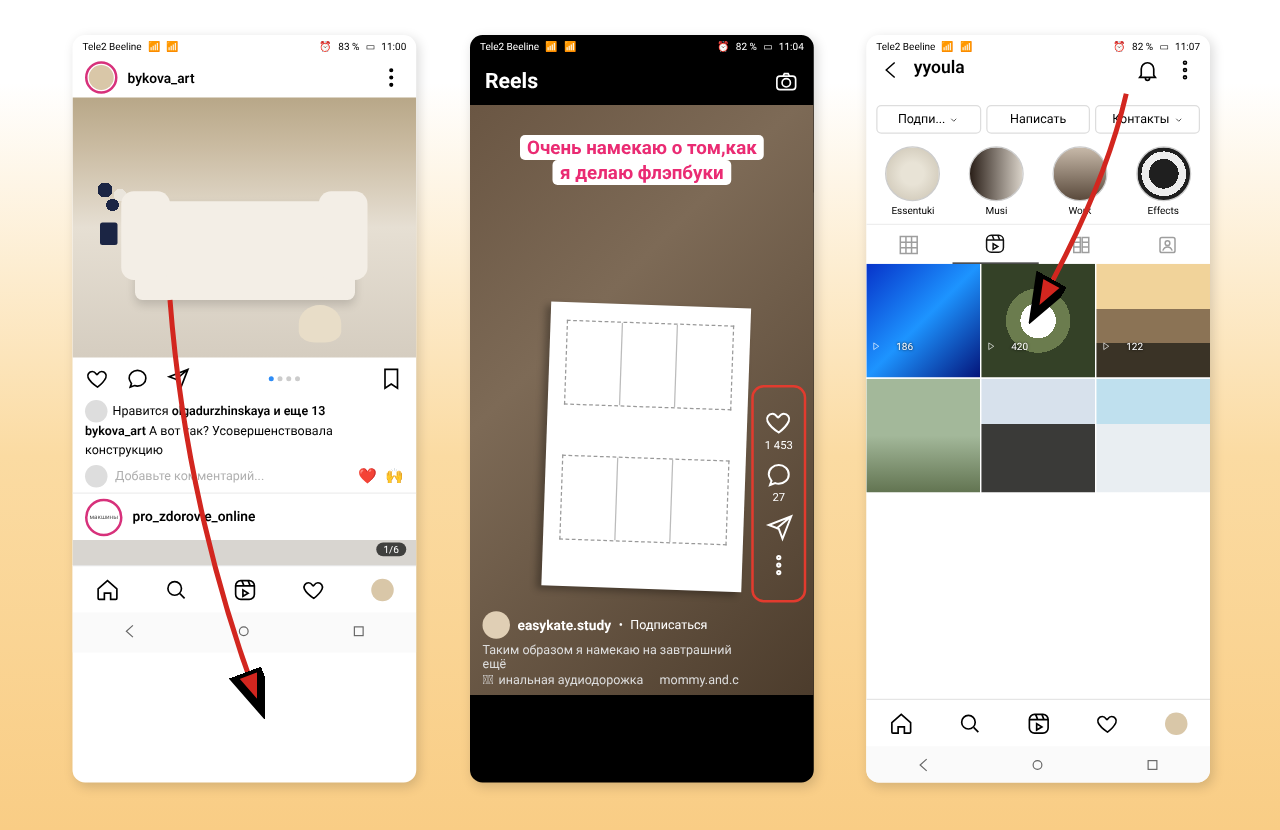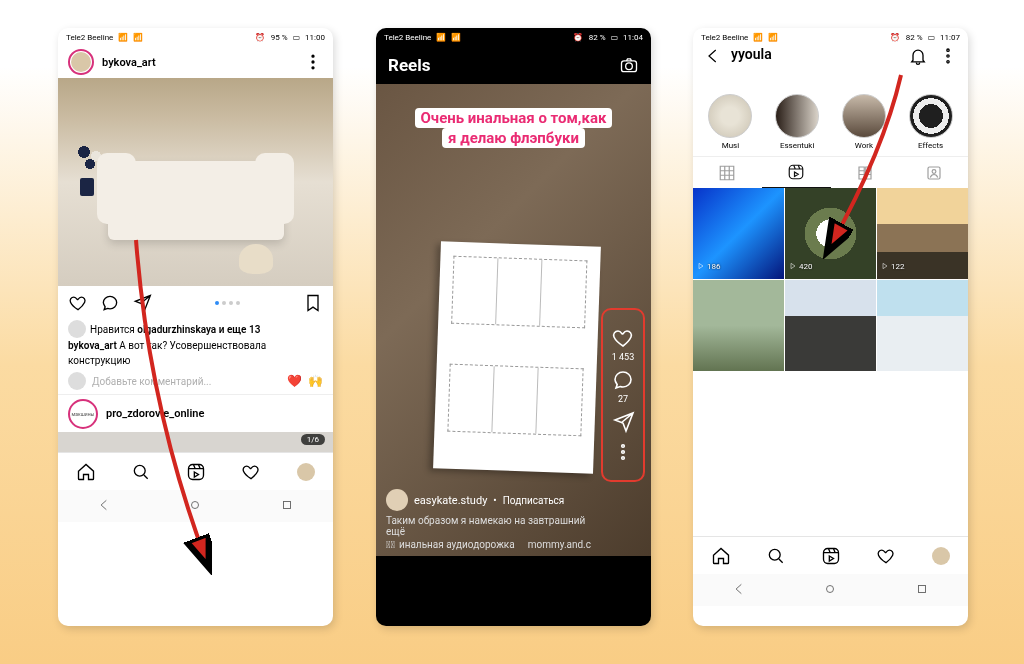--- a/index.html
+++ b/index.html
@@ -57,21 +57,21 @@
   .paper .grid{position:absolute;left:8%;top:6%;width:84%;height:30%;border:1px dashed #999}
   .paper .grid span{position:absolute;top:0;bottom:0;width:1px;background:#bbb}
   .paper .grid span:nth-child(1){left:33%}.paper .grid span:nth-child(2){left:66%}
   .paper .grid2{top:54%}
   .rside{position:absolute;right:6px;top:280px;width:44px;border:2px solid #e23b2e;border-radius:10px;padding:10px 0;text-align:center;color:#fff}
   .rside .ic{margin:6px auto;width:24px;height:24px}
   .rside .cnt{font-size:9px;margin-top:-4px}
   .rinfo{position:absolute;left:10px;right:60px;bottom:76px;color:#fff;font-size:10px}
   .rinfo .row1{display:flex;align-items:center;gap:6px;margin-bottom:4px}
   .rinfo .av{width:22px;height:22px;border-radius:50%;background:#e0cfb5}
-  .rinfo .un{font-weight:400;font-size:11px}
+  .rinfo .un{font-weight:700;font-size:11px}
   .rinfo .sub{color:#fff}
   .rinfo .desc{color:#ddd;margin-bottom:2px}
   .rinfo .audio{display:flex;align-items:center;gap:4px;color:#ddd}
   
   .phdr{height:38px;display:flex;padding:0 10px;gap:10px}
   .phdr .back{width:18px}
   .phdr .un{font-weight:600;font-size:14px;flex:1}
   .pbtns{display:flex;gap:4px;padding:0 8px}
   .pbtn{flex:1;border:1px solid #ddd;border-radius:4px;font-size:10px;text-align:center;padding:5px 2px;display:flex;align-items:center;justify-content:center;gap:3px}
   .hl-row{display:flex;padding:10px 4px 6px;gap:0;justify-content:space-around}
@@ -86,42 +86,42 @@
   .ptab.active{color:#111;border-bottom:1.5px solid #111}
   .pgrid{display:grid;grid-template-columns:repeat(3,1fr);gap:1px;background:#fff}
   .cell{aspect-ratio:1/1;position:relative;overflow:hidden}
   .cell .pc{position:absolute;inset:0}
   .c0{background:linear-gradient(135deg,#0733c9,#1d94ff,#04147a)}
   .c1{background:radial-gradient(circle at 50% 50%,#fff 0 22%,#6b7c4e 22% 40%,#344127 40% 100%)}
   .c2{background:linear-gradient(180deg,#f1d39a 0 40%,#8b7355 40% 70%,#3a3326 70% 100%)}
   .c3{background:linear-gradient(180deg,#a3b89a 0 50%,#627451 100%)}
   .c4{background:linear-gradient(180deg,#d7e1ec 0 40%,#3a3a38 40% 100%)}
   .c5{background:linear-gradient(180deg,#bfe0ee 0 40%,#e9eef2 40% 100%)}
-  .vc{position:absolute;left:4px;bottom:8px;color:#fff;font-size:8px;display:flex;align-items:flex-start;gap:2px;text-shadow:0 0 2px #000}
+  .vc{position:absolute;left:4px;bottom:20px;color:#fff;font-size:8px;display:flex;align-items:flex-start;gap:12px;text-shadow:0 0 2px #000}
   
   .arrow{position:absolute;pointer-events:none}
   .a1{left:96px;top:230px;width:130px;height:350px}
   .a2{left:716px;top:70px;width:200px;height:190px}
   .p3 .pscroll{height:348px;overflow:hidden}
 </style>
 </head>
 <body>
 
 <div class="stage">
 
 <div class="phone p1">
   <div class="status">
     <div class="left">
           <span>Tele2 Beeline</span>
           <span>📶</span>
           <span>📶</span>
         </div>
     <div class="right">
           <span>⏰</span>
-          <span>95 %</span>
+          <span>83 %</span>
           <span>▭</span>
           <span>11:00</span>
         </div>
   </div>
   <div class="story-row">
     <div class="ring">
           <div></div>
         </div>
     <span class="uname">bykova_art</span>
     <span style="margin-left:auto" class="icn">
@@ -258,21 +258,21 @@
     <span class="reels-title">Reels</span>
     <span class="icn">
           <svg viewBox="0 0 24 24" stroke="#fff">
             <rect x="3" y="7" width="18" height="13" rx="3"></rect>
             <circle cx="12" cy="13.5" r="4"></circle>
             <path d="M9 7l1.2-2.4h3.6L15 7"></path>
           </svg>
         </span>
   </div>
   <div class="caption-box">
-    <span class="cap-line">Очень инальная о том,как</span><br>
+    <span class="cap-line">Очень намекаю о том,как</span><br>
     <span class="cap-line">я делаю флэпбуки</span>
   </div>
   <div class="rside">
     <div class="ic"><svg viewBox="0 0 24 24" stroke="#fff">
             <path d="M12 20s-7-4.5-9-9c-1.3-3 1-6 4-6 2 0 3 1.3 4 2.7.3.4.7.4 1 0 1-1.4 2-2.7 4-2.7 3 0 5.3 3 4 6-2 4.5-8 9-8 9z"></path>
           </svg></div>
     <div class="cnt">1 453</div>
     <div class="ic"><svg viewBox="0 0 24 24" stroke="#fff">
             <path d="M20 11.5c0 4.1-3.6 7.5-8 7.5-1 0-2-.2-2.8-.5L5 20l1.2-3.4C5.4 15.2 4 13.4 4 11.5 4 7.4 7.6 4 12 4s8 3.4 8 7.5z"></path>
           </svg></div>
@@ -364,23 +364,38 @@
           </svg>
         </span>
     <span class="icn">
           <svg viewBox="0 0 24 24" fill="currentColor">
             <circle cx="12" cy="5" r="1.4"></circle>
             <circle cx="12" cy="12" r="1.4"></circle>
             <circle cx="12" cy="19" r="1.4"></circle>
           </svg>
         </span>
   </div>
+  <div class="pbtns">
+    <div class="pbtn">
+          <span>Подпи...</span>
+          <svg width="8" height="8" viewBox="0 0 24 24">
+            <path d="M6 9l6 6 6-6"></path>
+          </svg>
+        </div>
+    <div class="pbtn">Написать</div>
+    <div class="pbtn">
+          <span>Контакты</span>
+          <svg width="8" height="8" viewBox="0 0 24 24">
+            <path d="M6 9l6 6 6-6"></path>
+          </svg>
+        </div>
+  </div>
   <div class="hl-row">
+    <div class="hl"><div class="c"></div><span>Essentuki</span></div>
     <div class="hl"><div class="c"></div><span>Musi</span></div>
-    <div class="hl"><div class="c"></div><span>Essentuki</span></div>
     <div class="hl"><div class="c"></div><span>Work</span></div>
     <div class="hl"><div class="c"></div><span>Effects</span></div>
   </div>
   <div class="ptabs">
     <div class="ptab">
           <svg width="18" height="18" viewBox="0 0 24 24">
             <path d="M3 3h18v18H3zM9 3v18M15 3v18M3 9h18M3 15h18"></path>
           </svg>
         </div>
     <div class="ptab active">

